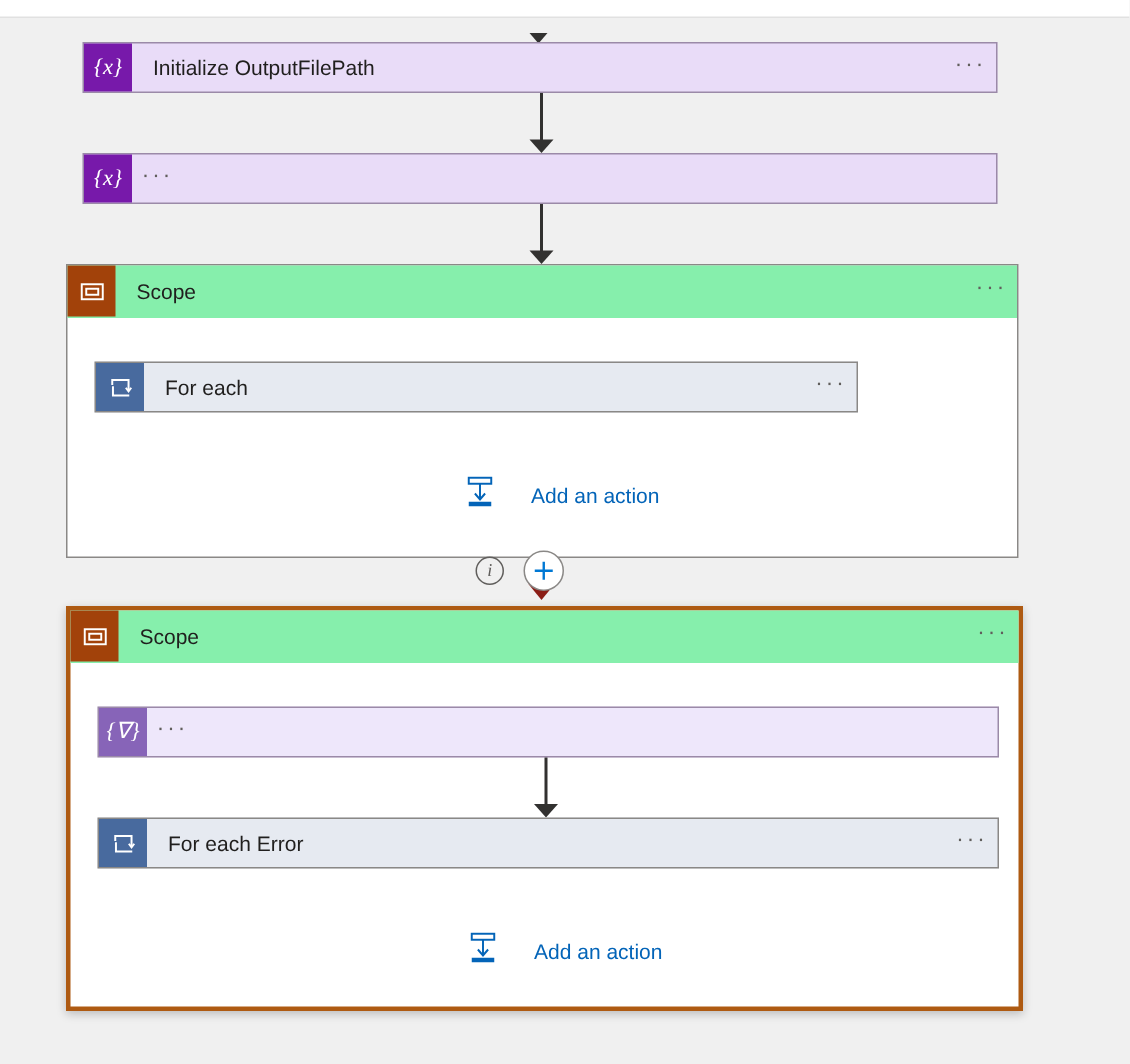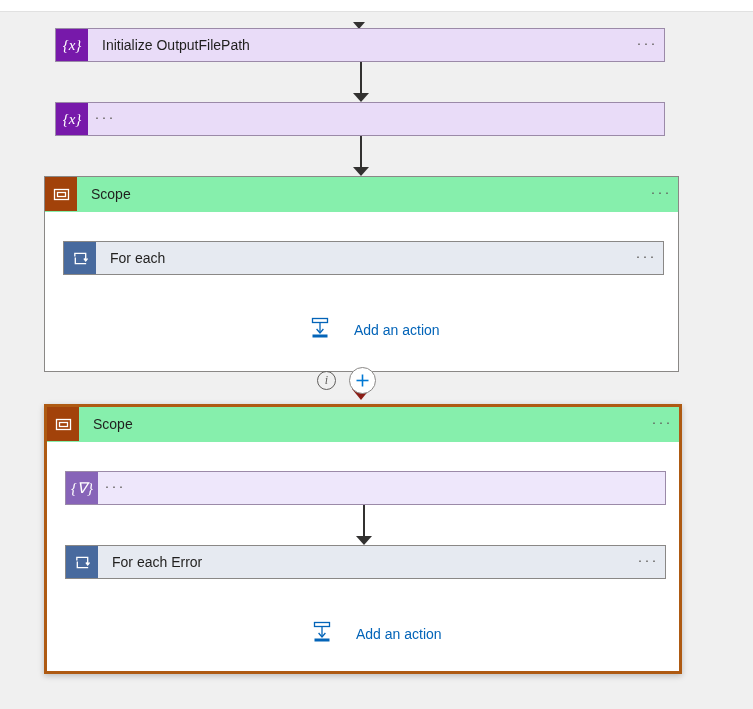--- a/index.html
+++ b/index.html
@@ -247,21 +247,21 @@
       <div class="icon-box">
         <svg width="17" height="17" viewBox="0 0 17 17" aria-hidden="true">
           <rect x="1.5" y="3.5" width="14" height="10" fill="none" stroke="#ffffff" stroke-width="1.3"></rect>
           <rect x="4.5" y="6.5" width="8" height="4" fill="none" stroke="#ffffff" stroke-width="1.3"></rect>
         </svg>
       </div>
       <div class="card-title">Scope</div>
       <div class="ellipsis">···</div>
     </div>
 
-    <div class="card foreach" style="left:18px; top:64px; width:601px;">
+    <div class="card foreach" style="left:18px; top:64px; width:509px;">
       <div class="icon-box">
         <svg width="17" height="17" viewBox="0 0 18 18" aria-hidden="true">
           <path d="M3 7 V3.5 H14.5 V11" fill="none" stroke="#ffffff" stroke-width="1.4"></path>
           <path d="M15 14.5 H3.5 V8" fill="none" stroke="#ffffff" stroke-width="1.4"></path>
           <path d="M12.6 9 L14.5 11.6 L16.4 9" fill="none" stroke="#ffffff" stroke-width="1.4"></path>
         </svg>
       </div>
       <div class="card-title">For each</div>
       <div class="ellipsis">···</div>
     </div>

